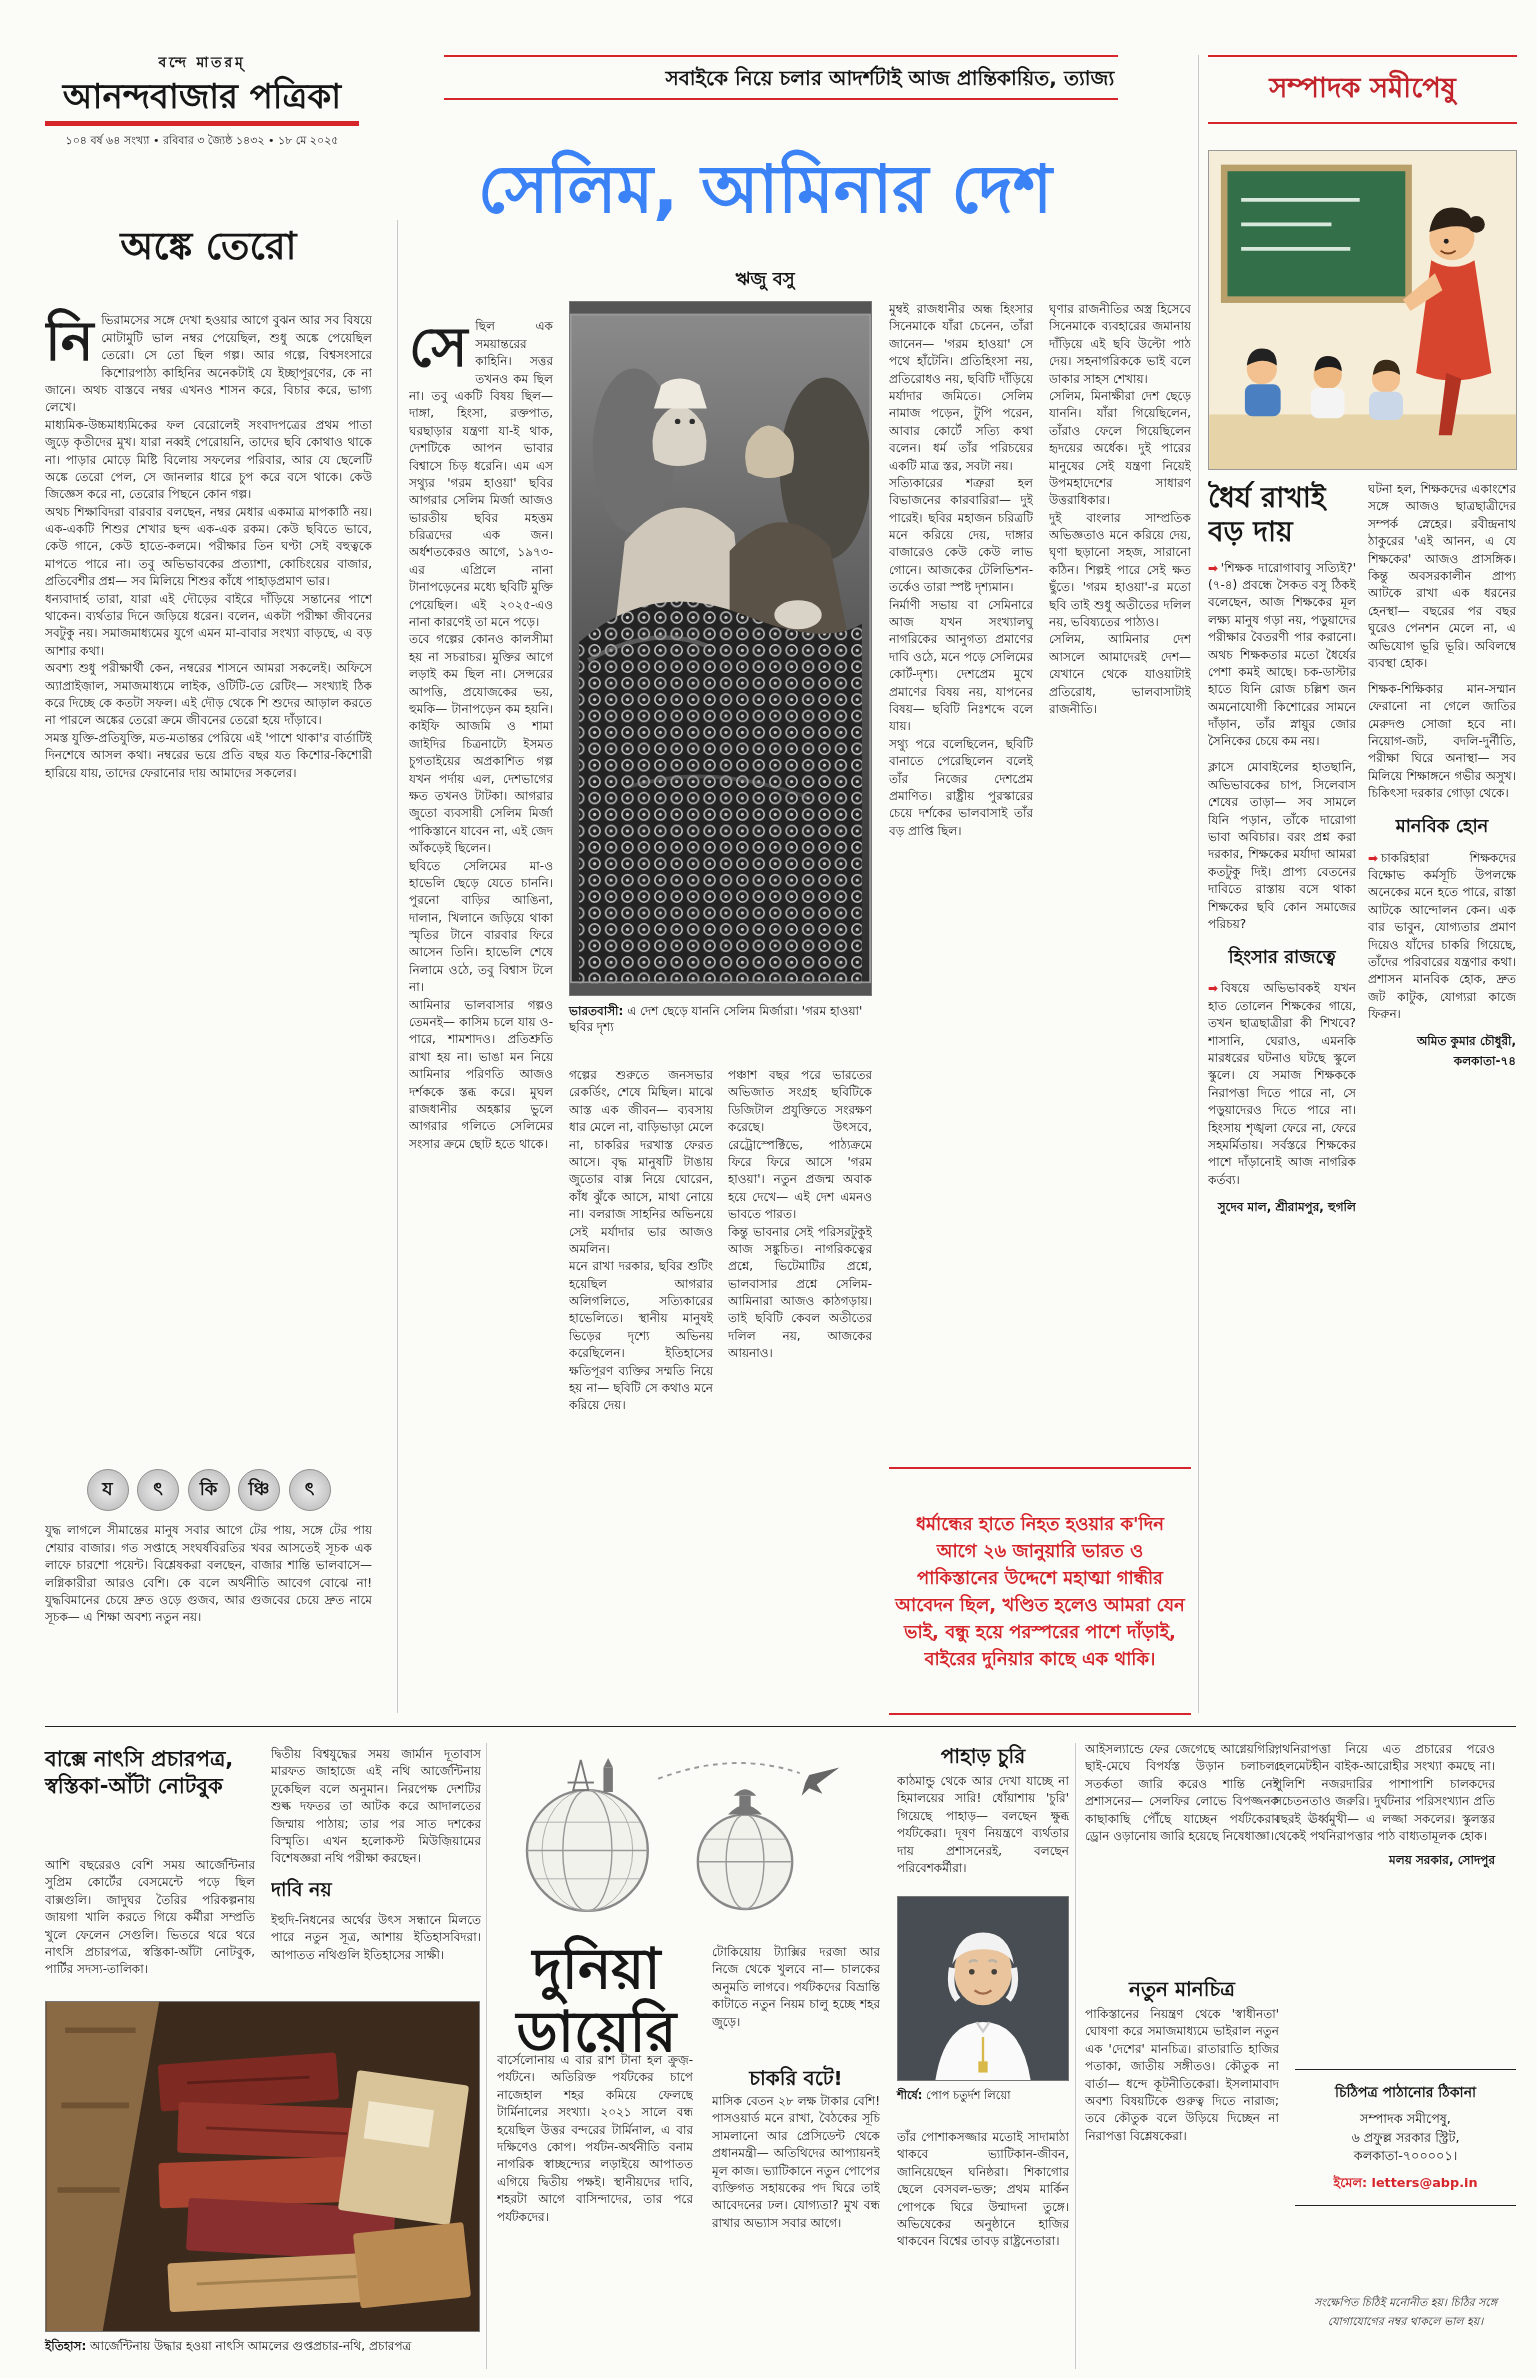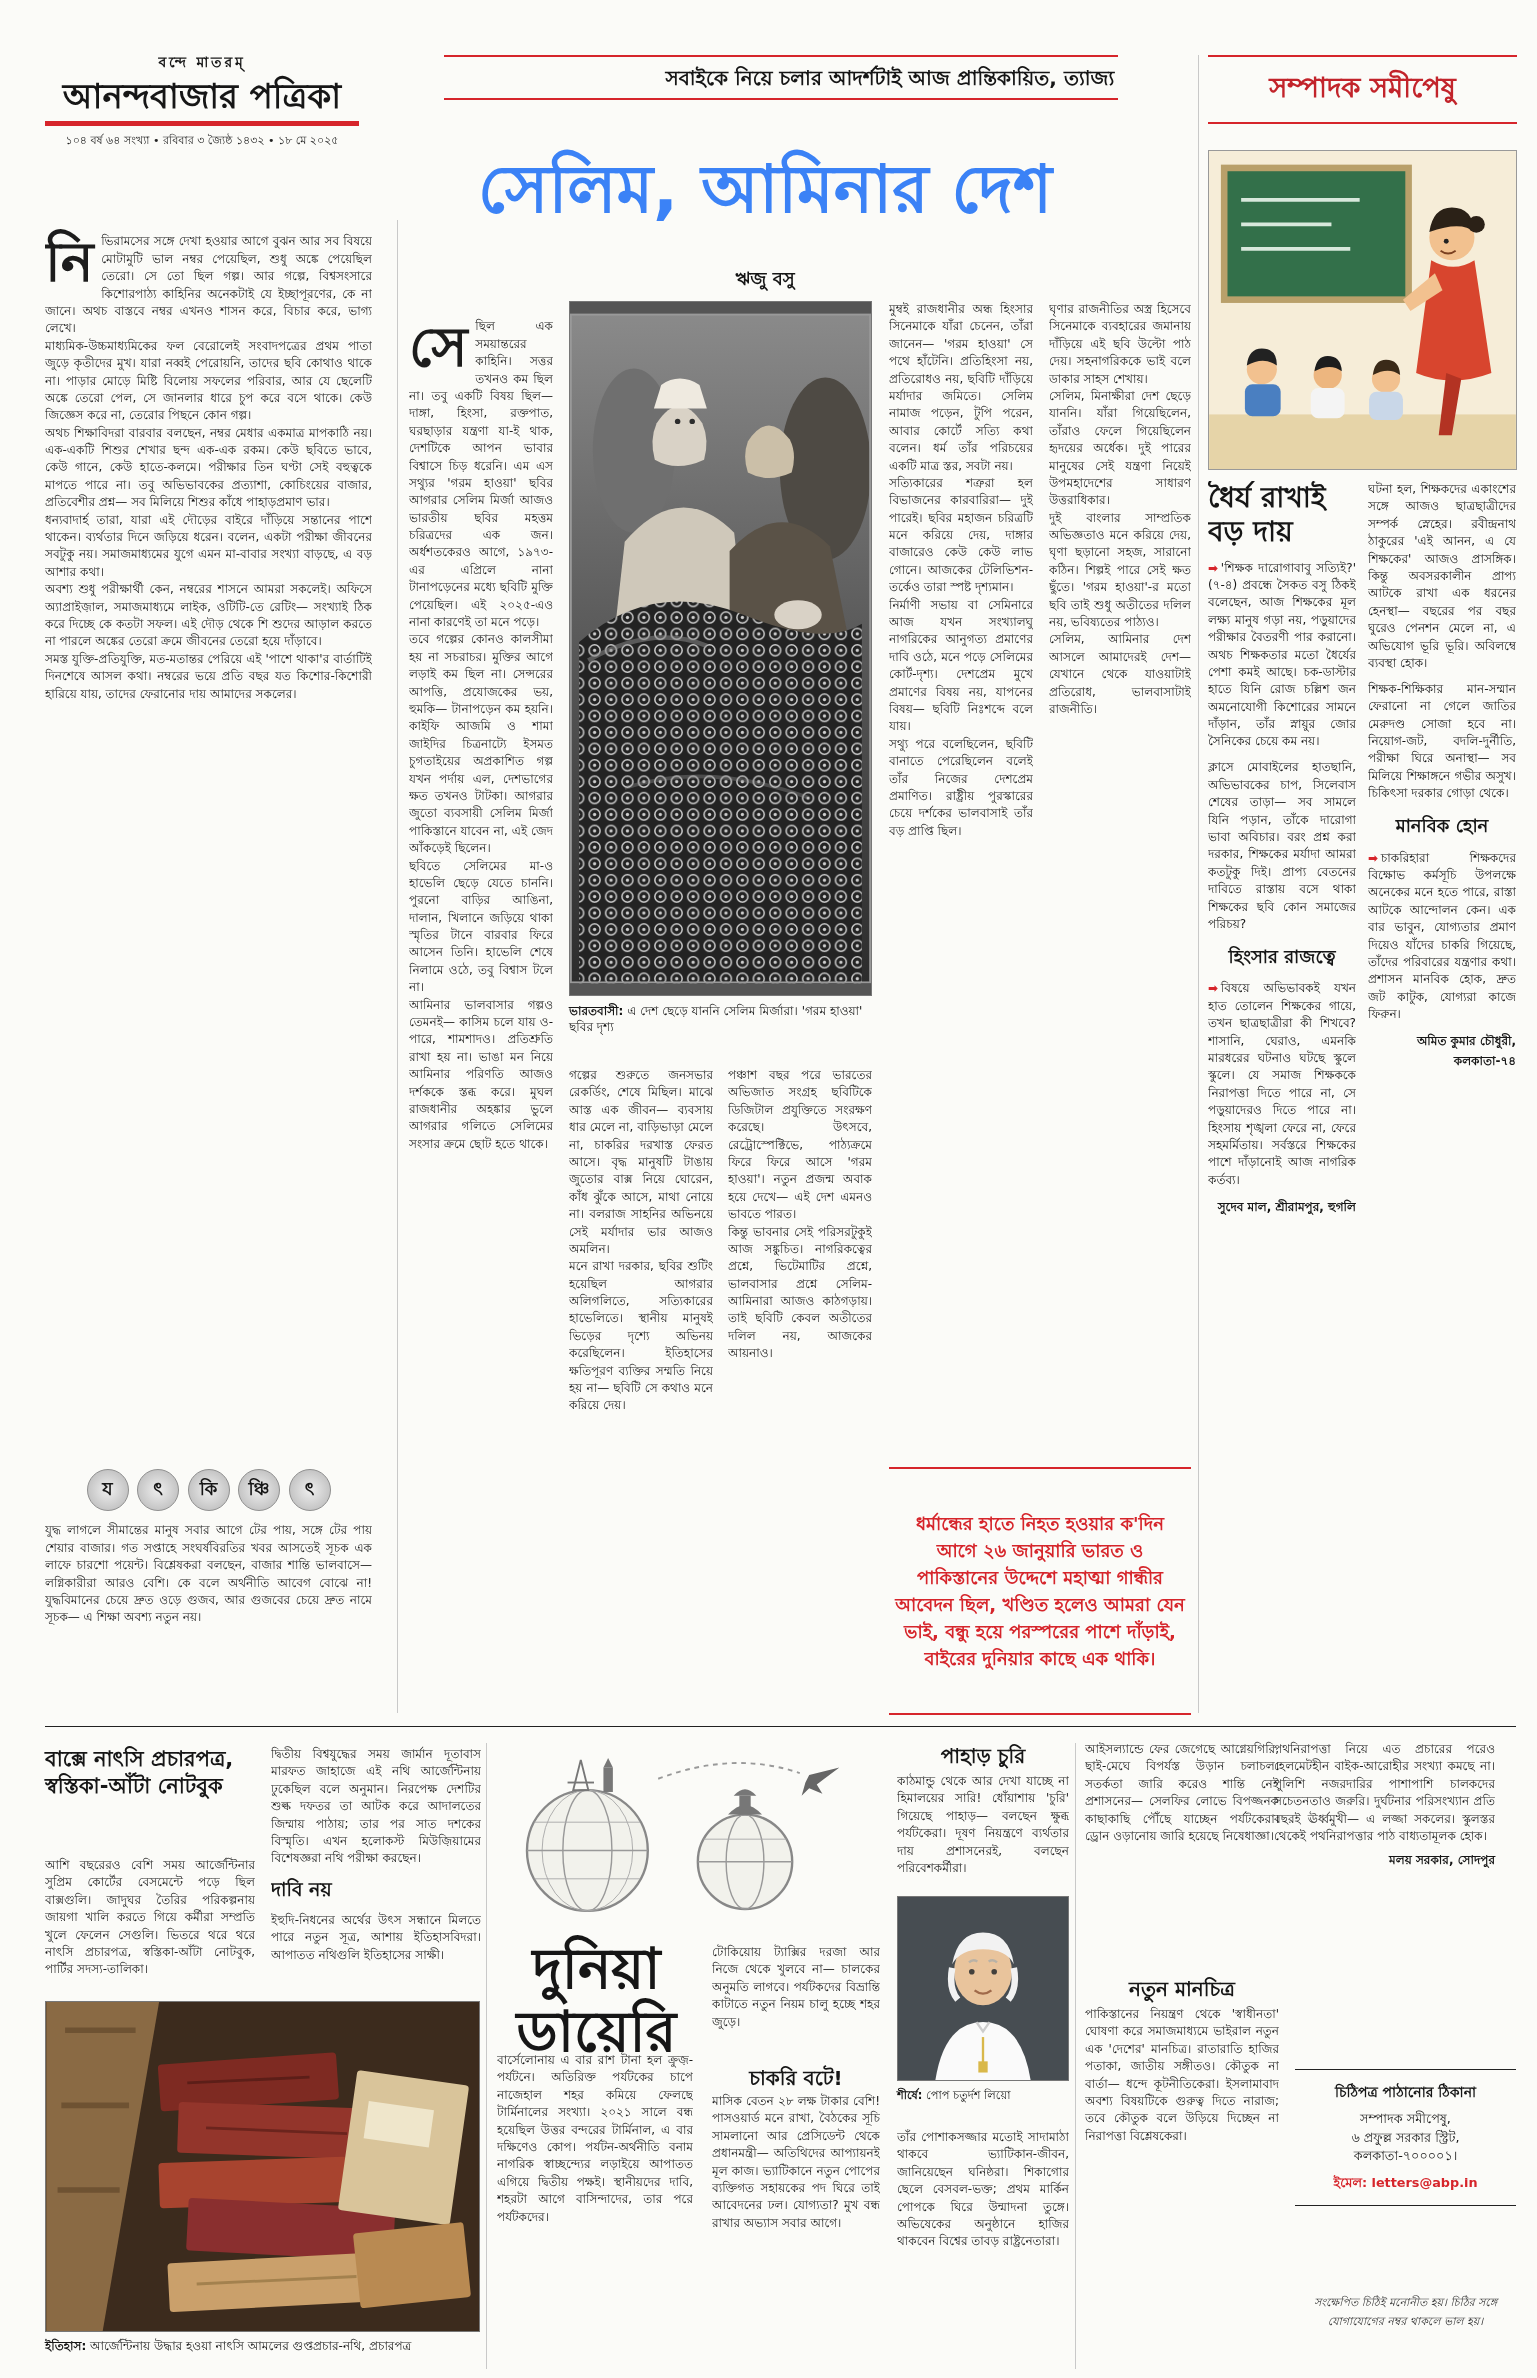--- a/index.html
+++ b/index.html
@@ -99,20 +99,21 @@
     <h1 class="paper-title">আনন্দবাজার পত্রিকা</h1>
     <div class="red-bar"></div>
     <div class="dateline">১০৪ বর্ষ ৬৪ সংখ্যা • রবিবার ৩ জ্যৈষ্ঠ ১৪৩২ • ১৮ মে ২০২৫</div>
   </header>
 
   <div class="kicker abs">সবাইকে নিয়ে চলার আদর্শটাই আজ প্রান্তিকায়িত, ত্যাজ্য</div>
   <h2 class="main-headline abs">সেলিম, আমিনার দেশ</h2>
   <div class="byline abs">ঋজু বসু</div>
 
   <section class="left-article abs">
+    <h3 class="la-headline">অঙ্কে তেরো</h3>
     <div class="la-body body-text">
       <span class="dropcap">নি</span><span>ভিরামসের সঙ্গে দেখা হওয়ার আগে বুঝন আর সব বিষয়ে মোটামুটি ভাল নম্বর পেয়েছিল, শুধু অঙ্কে পেয়েছিল তেরো। সে তো ছিল গল্প। আর গল্পে, বিশ্বসংসারে কিশোরপাঠ্য কাহিনির অনেকটাই যে ইচ্ছাপূরণের, কে না জানে। অথচ বাস্তবে নম্বর এখনও শাসন করে, বিচার করে, ভাগ্য লেখে।
 মাধ্যমিক-উচ্চমাধ্যমিকের ফল বেরোলেই সংবাদপত্রের প্রথম পাতা জুড়ে কৃতীদের মুখ। যারা নব্বই পেরোয়নি, তাদের ছবি কোথাও থাকে না। পাড়ার মোড়ে মিষ্টি বিলোয় সফলের পরিবার, আর যে ছেলেটি অঙ্কে তেরো পেল, সে জানলার ধারে চুপ করে বসে থাকে। কেউ জিজ্ঞেস করে না, তেরোর পিছনে কোন গল্প।
 অথচ শিক্ষাবিদরা বারবার বলছেন, নম্বর মেধার একমাত্র মাপকাঠি নয়। এক-একটি শিশুর শেখার ছন্দ এক-এক রকম। কেউ ছবিতে ভাবে, কেউ গানে, কেউ হাতে-কলমে। পরীক্ষার তিন ঘণ্টা সেই বহুত্বকে মাপতে পারে না। তবু অভিভাবকের প্রত্যাশা, কোচিংয়ের বাজার, প্রতিবেশীর প্রশ্ন— সব মিলিয়ে শিশুর কাঁধে পাহাড়প্রমাণ ভার।
 ধন্যবাদার্হ তারা, যারা এই দৌড়ের বাইরে দাঁড়িয়ে সন্তানের পাশে থাকেন। ব্যর্থতার দিনে জড়িয়ে ধরেন। বলেন, একটা পরীক্ষা জীবনের সবটুকু নয়। সমাজমাধ্যমের যুগে এমন মা-বাবার সংখ্যা বাড়ছে, এ বড় আশার কথা।
 অবশ্য শুধু পরীক্ষার্থী কেন, নম্বরের শাসনে আমরা সকলেই। অফিসে অ্যাপ্রাইজ়াল, সমাজমাধ্যমে লাইক, ওটিটি-তে রেটিং— সংখ্যাই ঠিক করে দিচ্ছে কে কতটা সফল। এই দৌড় থেকে শি শুদের আড়াল করতে না পারলে অঙ্কের তেরো ক্রমে জীবনের তেরো হয়ে দাঁড়াবে।
 সমস্ত যুক্তি-প্রতিযুক্তি, মত-মতান্তর পেরিয়ে এই 'পাশে থাকা'র বার্তাটিই দিনশেষে আসল কথা। নম্বরের ভয়ে প্রতি বছর যত কিশোর-কিশোরী হারিয়ে যায়, তাদের ফেরানোর দায় আমাদের সকলের।</span>
     </div>
   </section>
 

